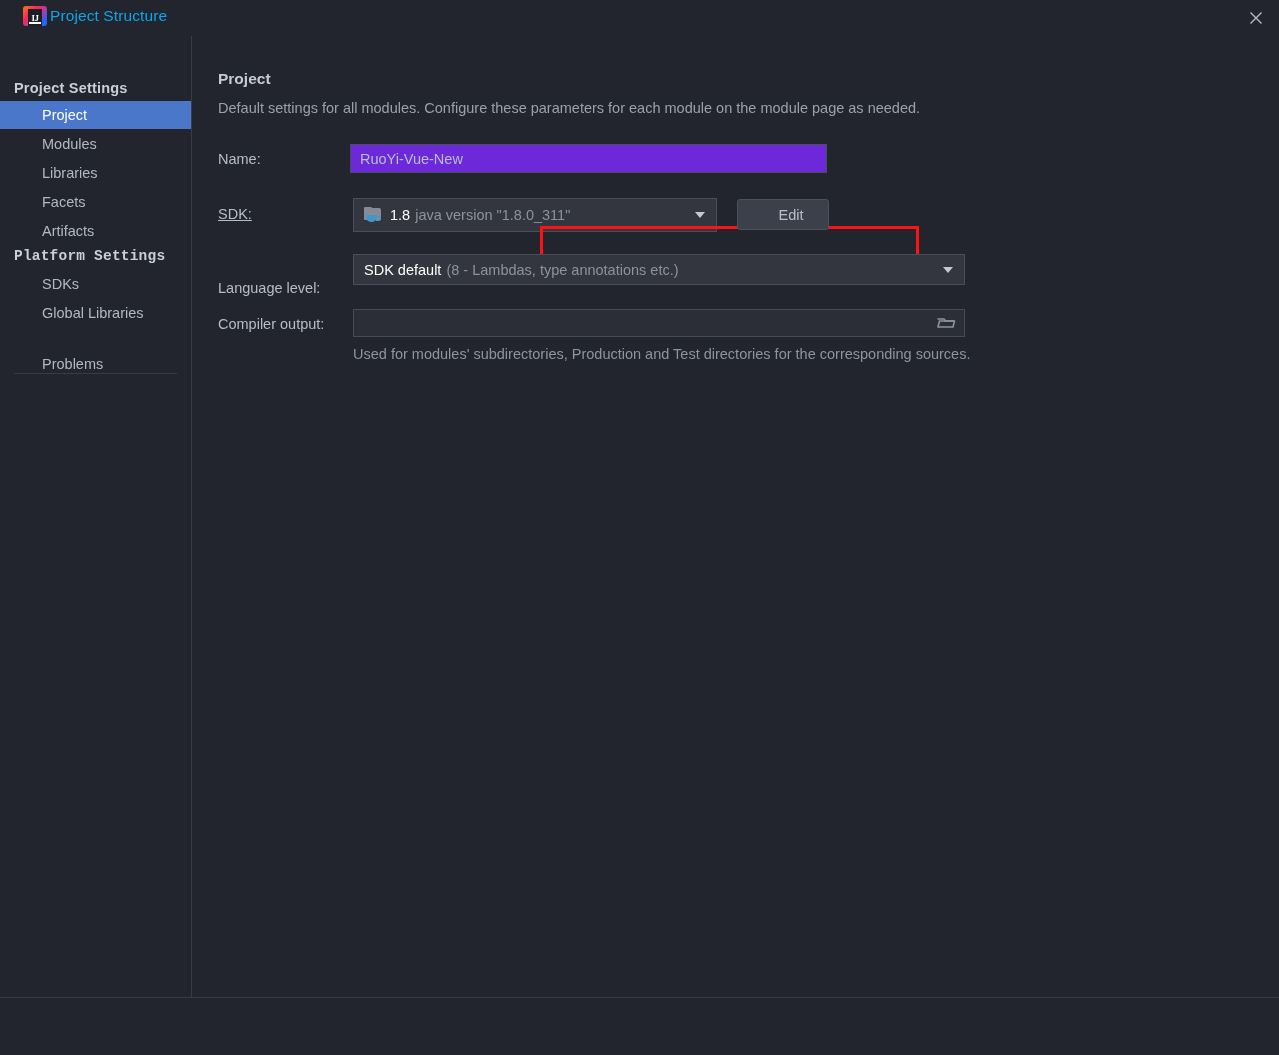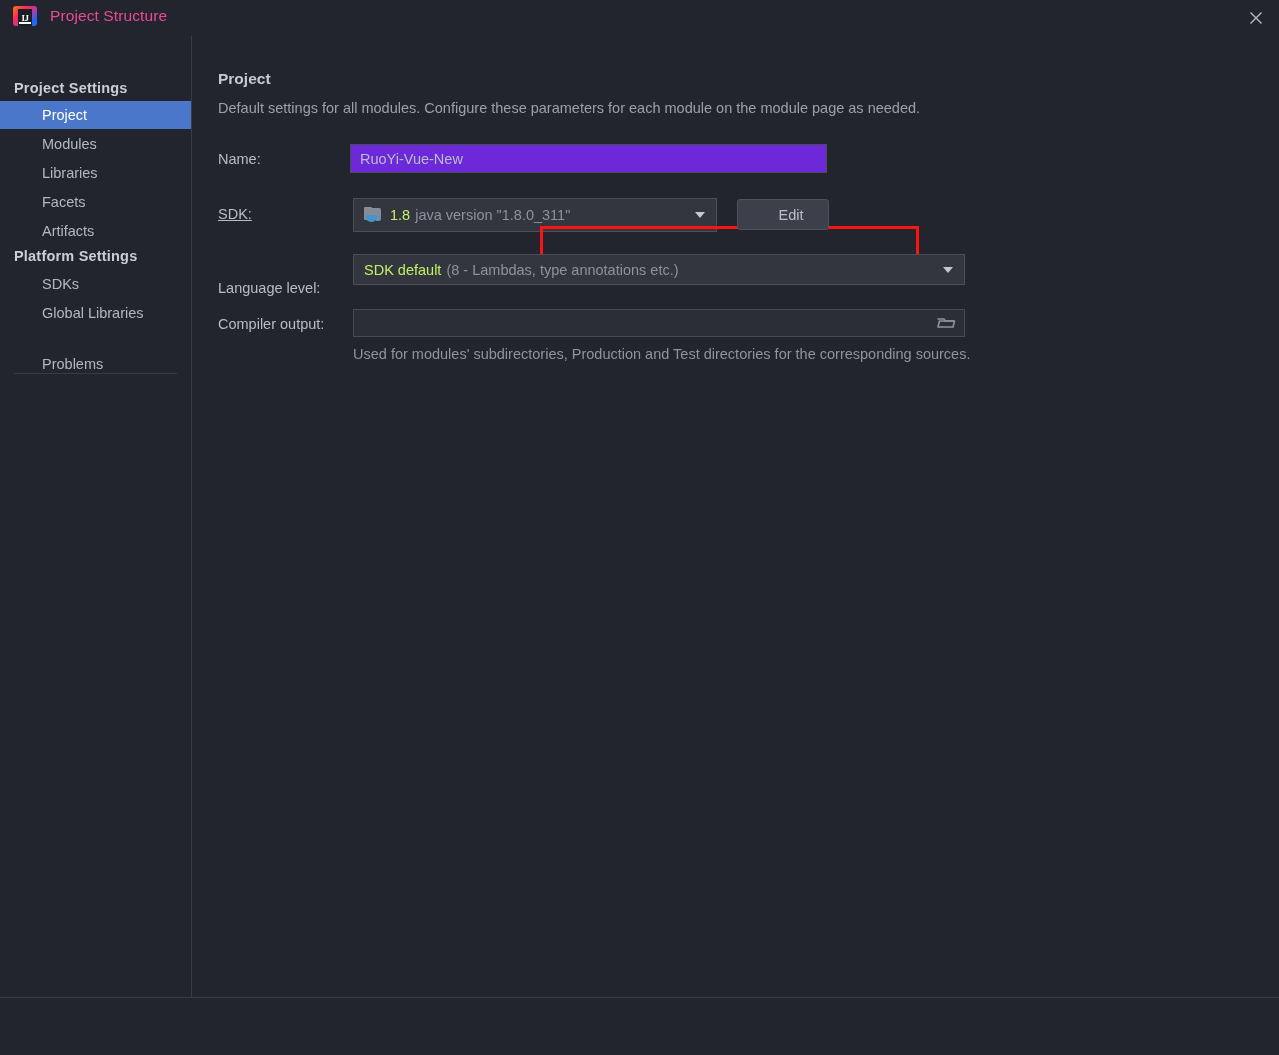--- a/index.html
+++ b/index.html
@@ -20,21 +20,21 @@
   }
 
   
   .titlebar {
     position: absolute; left: 0; top: 0;
     width: 1279px; height: 36px;
     background: #22252d;
     display: flex; align-items: center;
   }
   .ij-logo {
-    position: absolute; left: 13px; top: 6px;
+    position: absolute; left: 23px; top: 6px;
     width: 24px; height: 20px;
     border-radius: 3px;
     background:
       linear-gradient(135deg, #f97a12 0%, #fe2857 33%, #b33ca4 58%, #2d5ff5 80%, #087cfa 100%);
     overflow: hidden;
   }
   .ij-logo .inner {
     position: absolute; left: 5px; top: 3px;
     width: 14px; height: 18px;
     background: #1b1e25;
@@ -45,21 +45,21 @@
     color: #ffffff;
     letter-spacing: -0.5px;
   }
   .ij-logo .underline {
     position: absolute; left: 6px; bottom: 2px;
     width: 12px; height: 2px; background: #ffffff;
   }
   .title-text {
     position: absolute; left: 50px; top: 7px;
     font-size: 15.5px;
-    color: #ec4899;
+    color: #0ea5e9;
     letter-spacing: 0.1px;
   }
   .close-btn {
     position: absolute; right: 0; top: 0;
     width: 46px; height: 36px;
     display: flex; align-items: center; justify-content: center;
     cursor: pointer;
   }
   .close-btn svg { display: block; }
 
@@ -164,21 +164,21 @@
     overflow: hidden;
   }
   .combo .arrow {
     position: absolute; right: 11px; top: 50%;
     transform: translateY(-50%);
     width: 0; height: 0;
     border-left: 5.5px solid transparent;
     border-right: 5.5px solid transparent;
     border-top: 6px solid #c3c8d1;
   }
-  .val-strong { color: #bef264; }
+  .val-strong { color: #ffffff; }
   .val-dim { color: #8c929e; }
 
   
   .sdk-icon {
     position: relative;
     width: 19px; height: 16px;
     margin-right: 7px;
     flex: 0 0 auto;
   }
   .sdk-icon .folder-back {
@@ -306,21 +306,21 @@
     <div class="nav-item" style="top:123px;">
       <span>Libraries</span>
     </div>
     <div class="nav-item" style="top:152px;">
       <span>Facets</span>
     </div>
     <div class="nav-item" style="top:181px;">
       <span>Artifacts</span>
     </div>
 
-    <div class="group-header" style="top:212px;">Platform Settings</div>
+    <div class="group-header" style="top:212px;font-family:Liberation Mono, monospace;">Platform Settings</div>
 
     <div class="nav-item" style="top:234px;">
       <span>SDKs</span>
     </div>
     <div class="nav-item" style="top:263px;">
       <span>Global Libraries</span>
     </div>
 
     <div class="sidebar-hr"></div>
 

